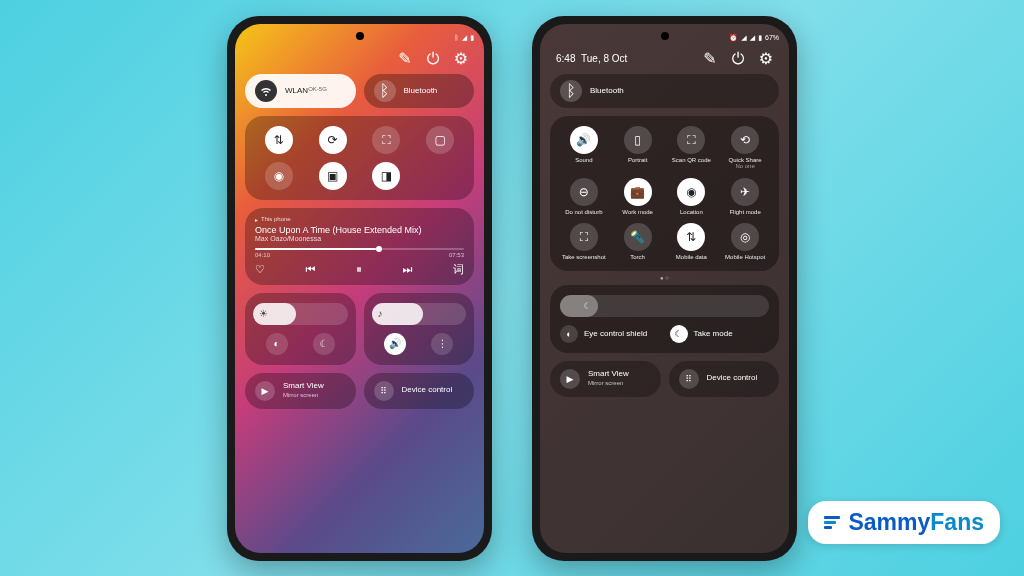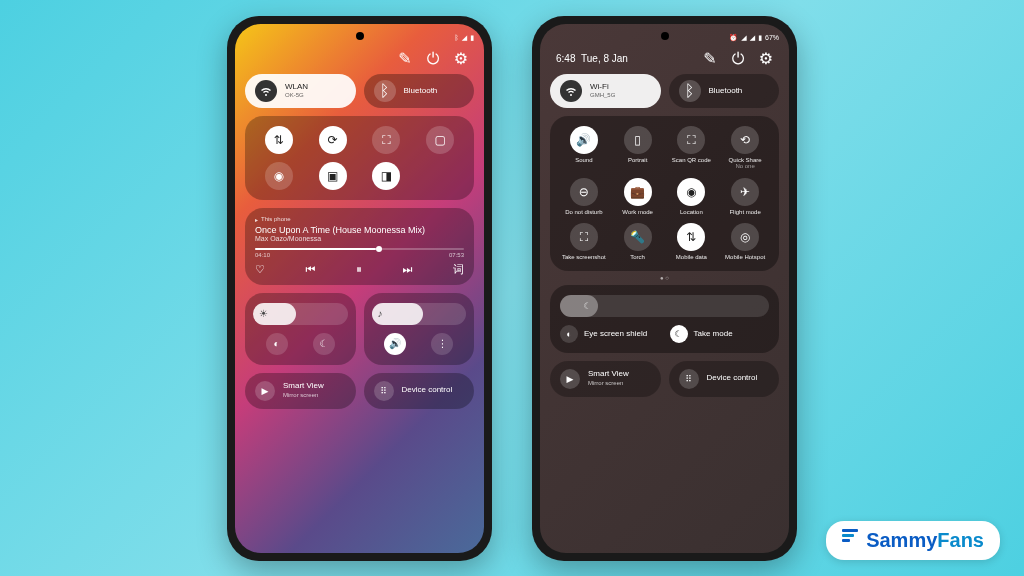--- a/index.html
+++ b/index.html
@@ -34,21 +34,21 @@
 .toprow-right { justify-content:space-between; align-items:center; }
 .toprow .dt { font-size:10px; }
 .topicon { width:14px; height:14px; display:flex; align-items:center; justify-content:center; }
 .card { background:rgba(0,0,0,0.28); border-radius:18px; padding:10px; margin-bottom:8px; }
 .card-dark { background:rgba(0,0,0,0.35); }
 .row { display:flex; gap:8px; }
 .pill { flex:1; background:rgba(0,0,0,0.3); border-radius:22px; padding:6px 10px; display:flex; align-items:center; gap:8px; }
 .pill-active { background:rgba(255,255,255,0.92); color:#222; }
 .pill .ic { width:22px; height:22px; border-radius:50%; background:rgba(255,255,255,0.2); display:flex; align-items:center; justify-content:center; flex-shrink:0; }
 .pill-active .ic { background:#333; color:#fff; }
-.pill .txt { display:flex; flex-direction:column; font-size:8px; line-height:1.2; }
+.pill .txt { display:flex; flex-direction:row; font-size:8px; line-height:1.2; }
 .pill .txt .sub { font-size:6px; opacity:0.7; }
 .grid { display:grid; grid-template-columns:repeat(4,1fr); gap:8px 6px; }
 .gbtn { display:flex; flex-direction:column; align-items:center; gap:3px; }
 .gbtn .circ { width:28px; height:28px; border-radius:50%; background:rgba(255,255,255,0.18); display:flex; align-items:center; justify-content:center; font-size:12px; }
 .gbtn .circ.on { background:#fff; color:#222; }
 .gbtn .lbl { font-size:6px; text-align:center; line-height:1.1; opacity:0.9; }
 .media { position:relative; padding:8px 10px; }
 .media .src { font-size:6px; opacity:0.8; display:flex; align-items:center; gap:3px; }
 .media .title { font-size:9px; margin-top:2px; }
 .media .artist { font-size:7px; opacity:0.8; }
@@ -73,24 +73,24 @@
 .bpill .txt { font-size:8px; line-height:1.1; }
 .bpill .txt .sub { font-size:6px; opacity:0.7; }
 .slider-full { height:22px; background:rgba(255,255,255,0.12); border-radius:12px; position:relative; }
 .slider-full .sf { position:absolute; left:0; top:0; height:100%; width:18%; background:rgba(255,255,255,0.35); border-radius:12px; display:flex; align-items:center; justify-content:flex-end; padding-right:6px; }
 .mode-row { display:flex; gap:10px; margin-top:8px; }
 .mode { flex:1; display:flex; align-items:center; gap:6px; font-size:8px; }
 .mode .mc { width:18px; height:18px; border-radius:50%; background:rgba(255,255,255,0.15); display:flex; align-items:center; justify-content:center; font-size:9px; }
 .mode .mc.on { background:#fff; color:#222; }
 .dots { text-align:center; font-size:6px; opacity:0.6; margin:-4px 0 4px; }
 .logo {
-  position:absolute; bottom:16px; right:24px;
+  position:absolute; bottom:32px; right:24px;
   background:#fff; border-radius:18px; padding:8px 16px;
-  display:flex; gap:8px;
-  font-weight:700; font-size:20px; color:#0a5cc4;
+  display:flex; align-items:center; gap:8px;
+  font-weight:700; font-size:23px; color:#0a5cc4;
   box-shadow:0 2px 8px rgba(0,0,0,0.15);
 }
 .logo .half2 { color:#0a8acc; }
 .logo .lines { display:flex; flex-direction:column; gap:2px; }
 .logo .lines span { width:16px; height:3px; background:#0a5cc4; border-radius:1px; display:block; }
 .logo .lines span:nth-child(2){ background:#0a8acc; width:12px; }
 .logo .lines span:nth-child(3){ width:8px; }
 svg { width:12px; height:12px; }
 </style>
 </head>
@@ -159,21 +159,21 @@
             <div class="circ" style="background:transparent"></div>
           </div>
       </div>
     </div>
 
     <div class="card media">
       <div class="src">
           <span>▸</span>
           <span>This phone</span>
         </div>
-      <div class="title">Once Upon A Time (House Moonessa Mix)</div>
+      <div class="title">Once Upon A Time (House Extended Mix)</div>
       <div class="artist">Max Oazo/Moonessa</div>
       <div class="bar">
           <div class="fill"></div>
           <div class="dot"></div>
         </div>
       <div class="times">
           <span>04:10</span>
           <span>07:53</span>
         </div>
       <div class="ctrls">
@@ -230,40 +230,29 @@
       <span></span>
       <div class="icons">
         <span>⏰</span>
         <span>◢</span>
         <span>◢</span>
         <span>▮</span>
         <span>67%</span>
       </div>
     </div>
     <div class="toprow toprow-right">
-      <div class="dt"><span>6:48</span>&nbsp;&nbsp;<span>Tue, 8 Jan</span></div>
+      <div class="dt"><span>6:48</span>&nbsp;&nbsp;<span>Tue, 8 Oct</span></div>
       <div style="display:flex;gap:14px;">
         <span class="topicon">✎</span>
         <span class="topicon">⏻</span>
         <span class="topicon">⚙</span>
       </div>
     </div>
 
     <div class="row" style="margin-bottom:8px;">
-      <div class="pill pill-active card-dark">
-        <span class="ic">
-            <svg viewBox="0 0 24 24" fill="currentColor">
-              <path d="M12 18a2 2 0 100 4 2 2 0 000-4zm-6-4a9 9 0 0112 0l-2 2a6 6 0 00-8 0zm-4-4a15 15 0 0120 0l-2 2a12 12 0 00-16 0z"></path>
-            </svg>
-          </span>
-        <span class="txt">
-            <span>Wi-Fi</span>
-            <span class="sub">GMH_5G</span>
-          </span>
-      </div>
       <div class="pill card-dark">
         <span class="ic">ᛒ</span>
         <span class="txt">
             <span>Bluetooth</span>
           </span>
       </div>
     </div>
 
     <div class="card card-dark">
       <div class="grid">
@@ -321,21 +310,21 @@
 
     <div class="card card-dark">
       <div class="slider-full">
           <div class="sf">
             <span style="font-size:9px;color:#ddd;">☾</span>
           </div>
         </div>
       <div class="mode-row">
         <div class="mode">
             <span class="mc">◐</span>
-            <span>Eye screen shield</span>
+            <span>Eye control shield</span>
           </div>
         <div class="mode">
             <span class="mc on">☾</span>
             <span>Take mode</span>
           </div>
       </div>
     </div>
 
     <div class="bottomrow">
       <div class="bpill card-dark">

